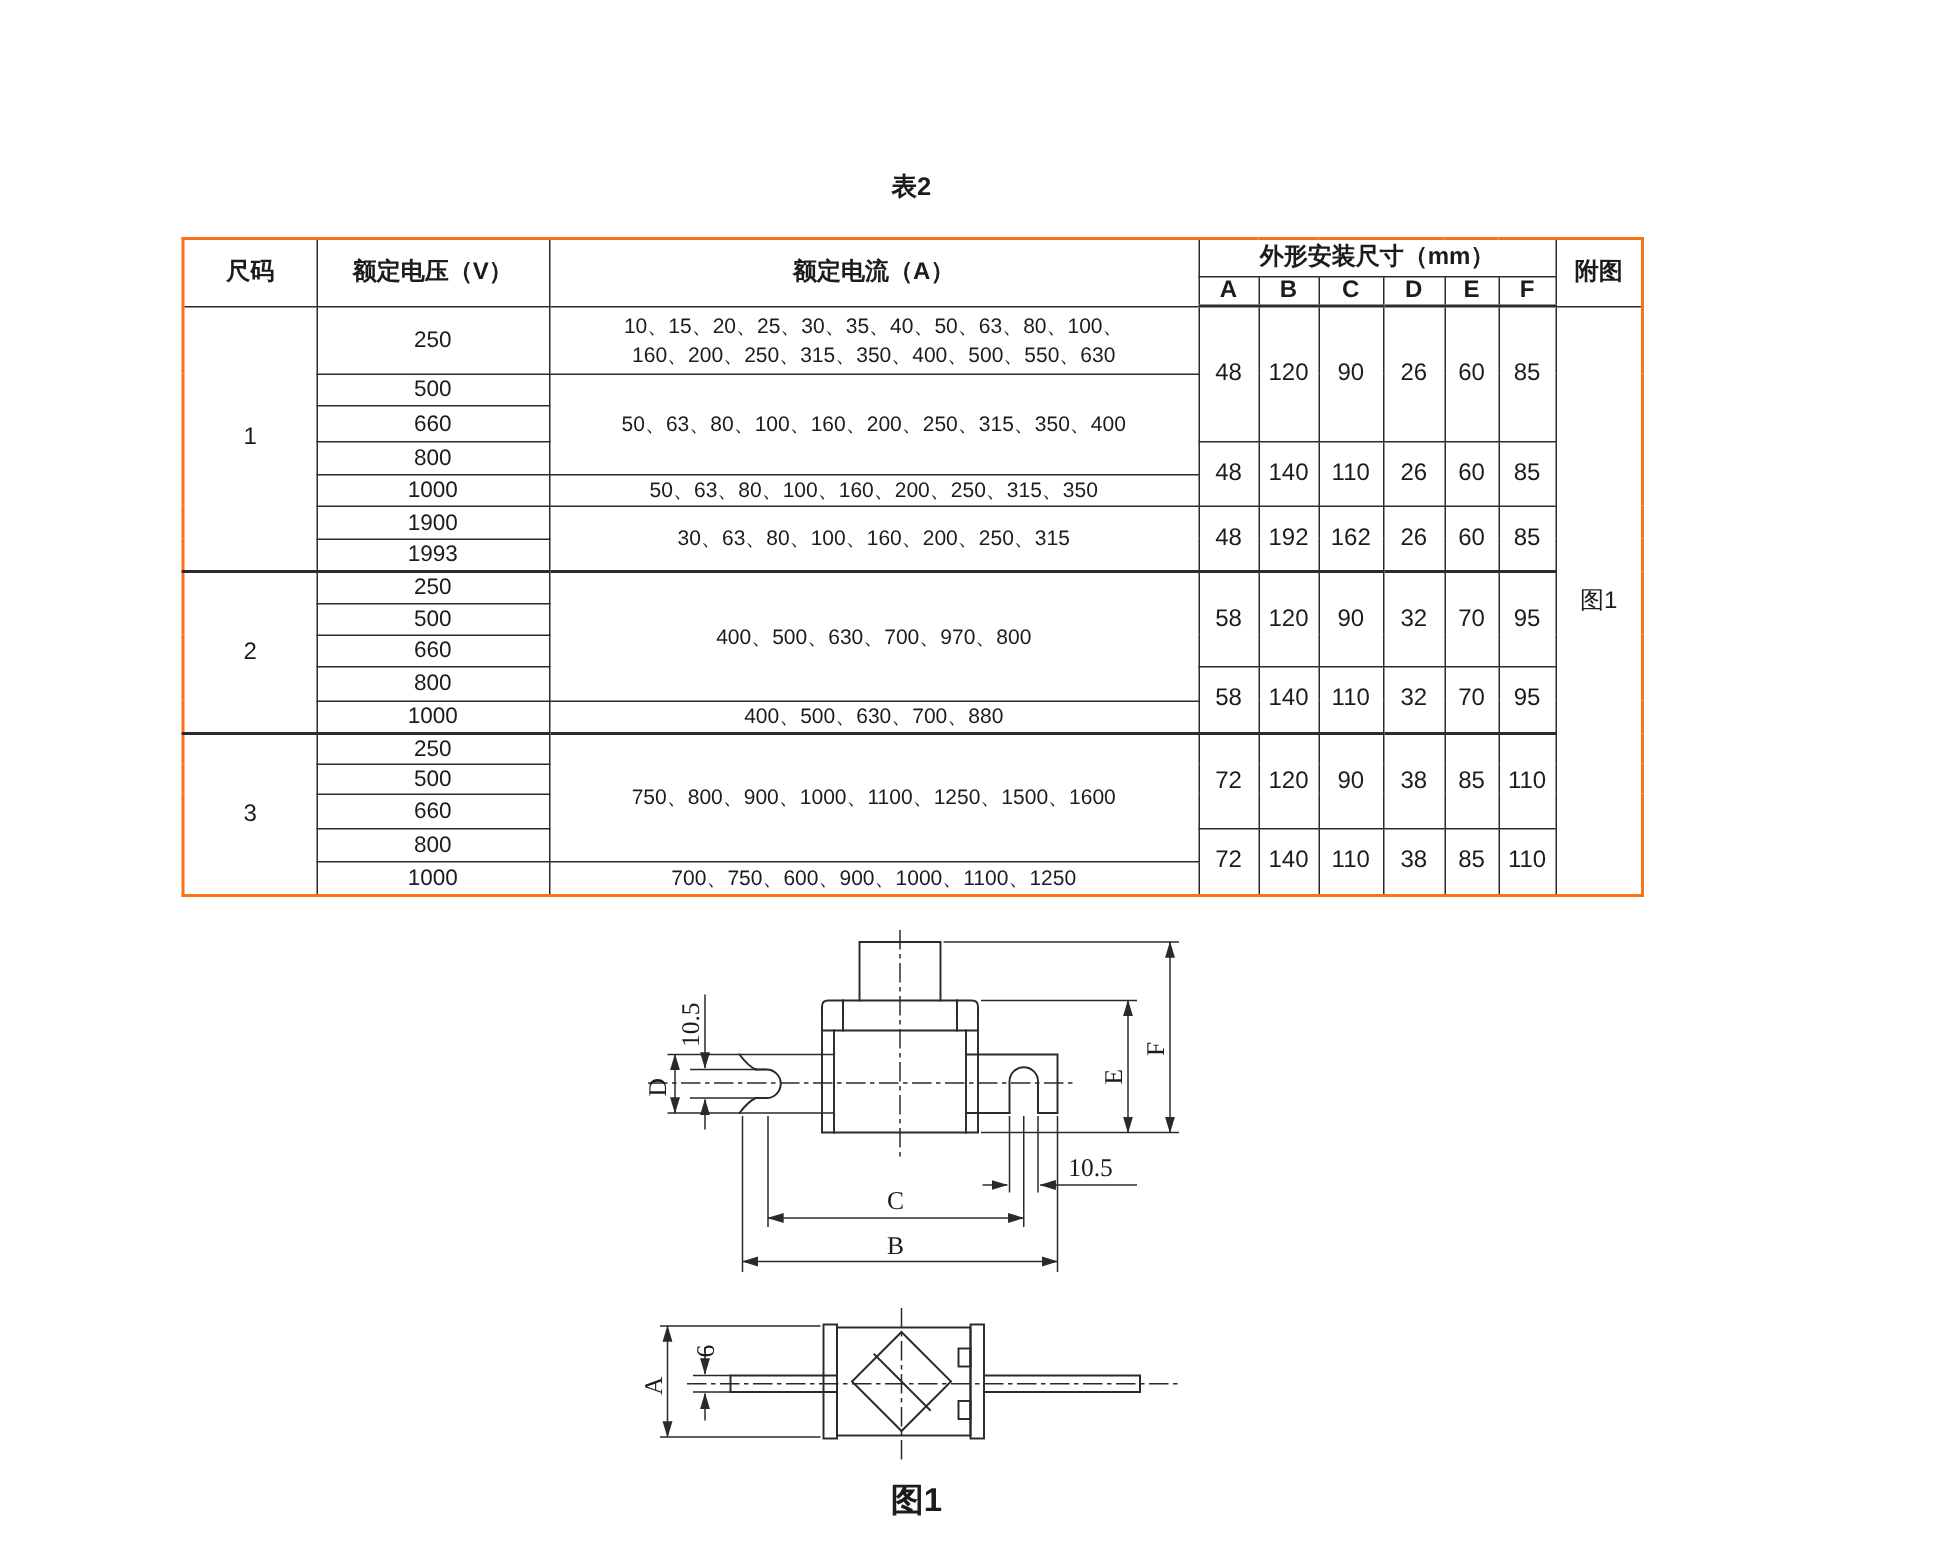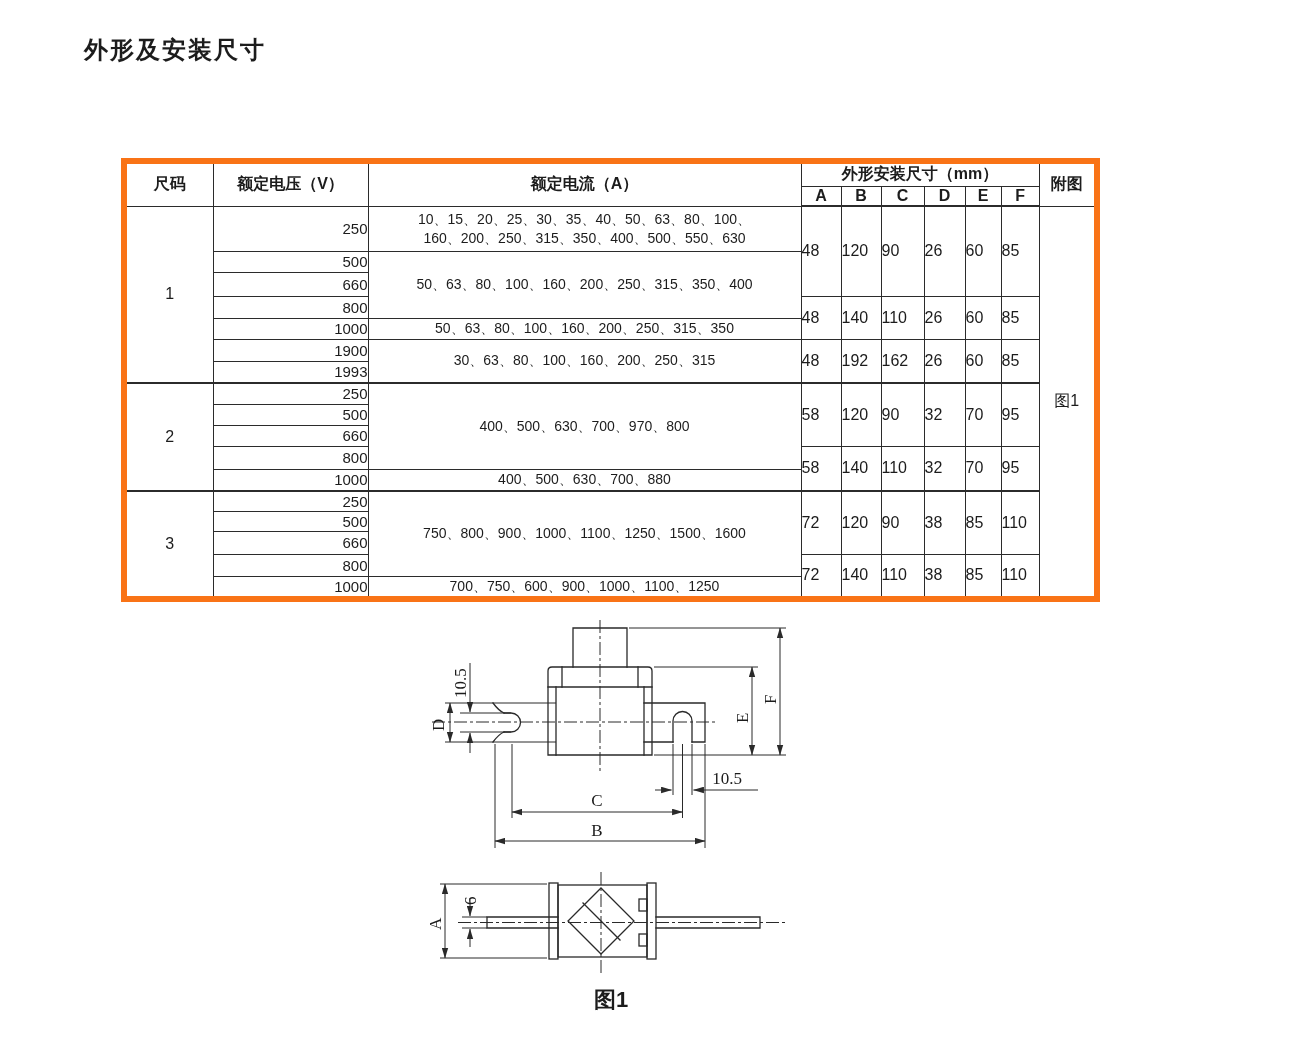--- a/index.html
+++ b/index.html
@@ -5,47 +5,47 @@
   html,body{margin:0;padding:0;background:#ffffff;}
   #canvas{position:relative;width:1304px;height:1040px;background:#fff;overflow:hidden;
           font-family:"Liberation Sans","DejaVu Sans",sans-serif;color:#1c1c1c;}
   .title{position:absolute;left:84px;top:34px;font-size:24px;font-weight:600;letter-spacing:2px;}
   .subtitle{position:absolute;left:92px;top:90px;font-size:17px;font-weight:600;letter-spacing:0.5px;}
   .tbl-caption{position:absolute;left:121px;top:113px;width:973px;text-align:center;
                font-size:17px;font-weight:600;}
   .fig-caption{position:absolute;left:541px;top:985px;width:140px;text-align:center;
                font-size:22px;font-weight:600;}
   table.spec{position:absolute;left:121px;top:158px;width:973px;border-collapse:collapse;
-             table-layout:fixed;border:6px solid #f97316;}
+             table-layout:fixed;border:2px solid #f97316;}
   table.spec th,table.spec td{border:1px solid #2b2b2b;padding:0;margin:0;
              font-weight:400;overflow:hidden;}
   table.spec th{font-size:16px;font-weight:600;text-align:center;}
   th.dimletter{font-size:15px;font-weight:600;font-family:"Liberation Sans",sans-serif;}
   thead tr.h2 th{border-bottom:2px solid #2b2b2b;}
   td.size{font-size:16px;text-align:center;}
-  td.volt{font-size:15px;text-align:right;}
+  td.volt{font-size:15px;text-align:center;}
   td.curr{font-size:14px;text-align:center;padding:0 3px 0 4px;line-height:19px;white-space:pre-line;}
-  td.dim{font-size:16px;text-align:left;}
+  td.dim{font-size:16px;text-align:center;}
   td.figref{font-size:16px;text-align:center;font-weight:600;}
   tr.grp td{border-top:2px solid #2b2b2b;}
   tr.hr1{height:25px;} tr.hr2{height:20px;}
   tr.r45{height:45px;} tr.r24{height:24px;} tr.r23{height:23px;}
   tr.r22{height:22px;} tr.r21{height:21px;} tr.r20{height:20px;}
   svg#drawing{position:absolute;left:425px;top:618px;}
   svg#drawing .ol{stroke:#2a2a2a;stroke-width:1.3;fill:none;stroke-linecap:square;}
   svg#drawing .thin{stroke:#2a2a2a;stroke-width:1;fill:none;}
   svg#drawing .cl{stroke:#2a2a2a;stroke-width:1;fill:none;stroke-dasharray:13 3 3 3;}
   svg#drawing text{font-family:"Liberation Serif","DejaVu Serif",serif;font-size:17px;fill:#1c1c1c;}
 </style>
 </head>
 <body>
 
 <div id="canvas">
 
-  <div class="title">外形及安装尺寸</div>
+  <div class="tbl-caption">表2</div>
 
   <table class="spec">
     <colgroup>
       <col style="width:89px">
         <col style="width:155px">
         <col style="width:433px">
       <col style="width:40px">
         <col style="width:40px">
         <col style="width:43px">
       <col style="width:41px">

